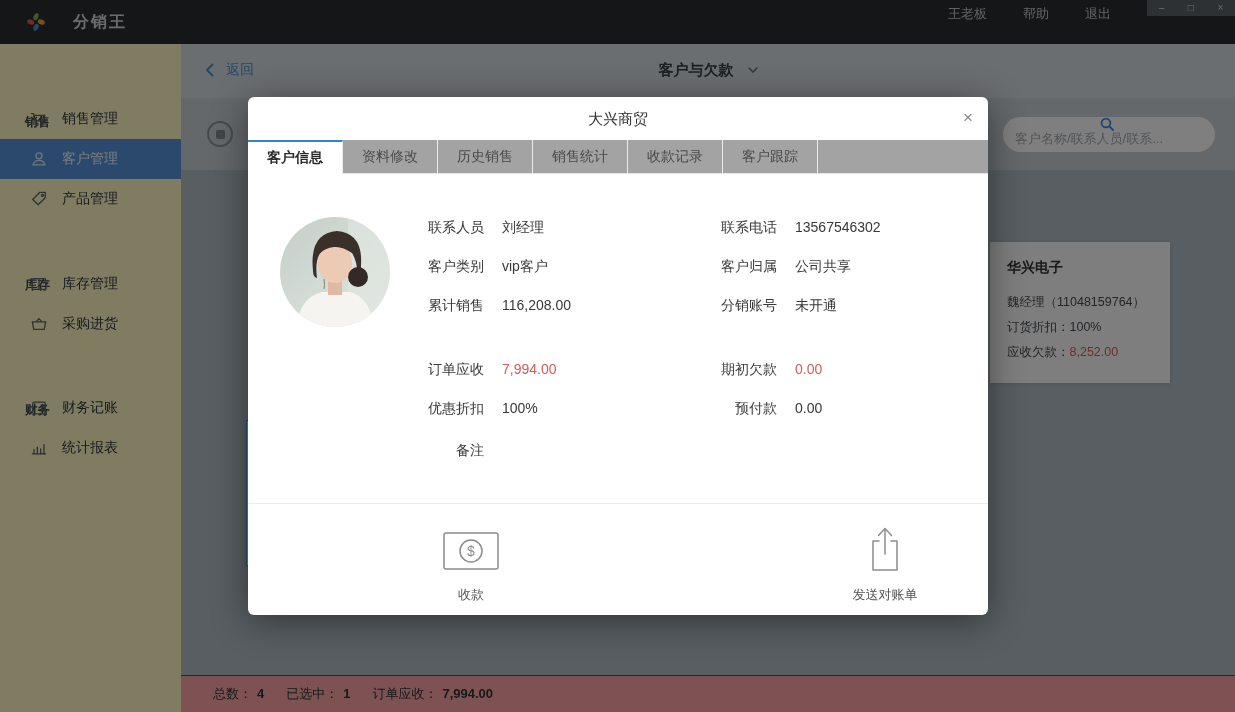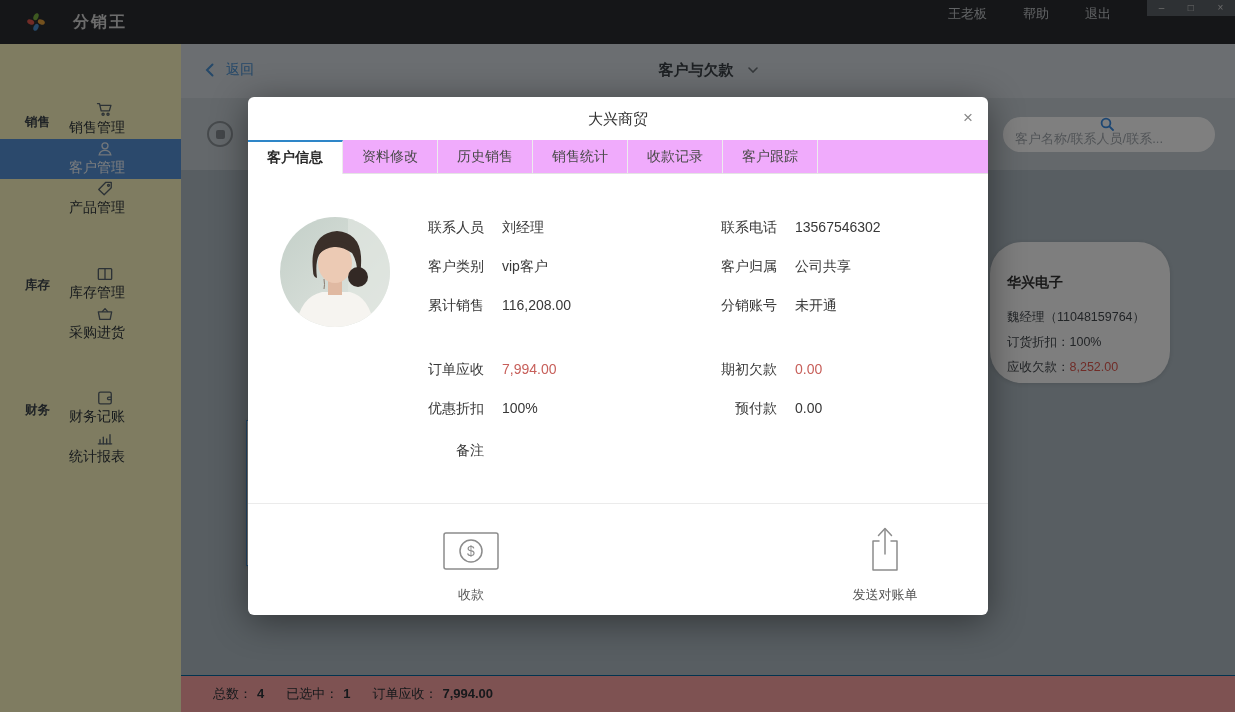--- a/index.html
+++ b/index.html
@@ -12,21 +12,21 @@
                display:flex; align-items:center; justify-content:space-around; }
   .win-btn { color:#d6d6d6; font-size:10px; line-height:10px; cursor:default; }
   .brand { position:absolute; left:25px; top:0; height:44px; display:flex; align-items:center; gap:26px; }
   .brand-title { color:#d8d8d8; font-size:16px; font-weight:bold; letter-spacing:2px; }
   .topmenu { position:absolute; left:948px; top:0; height:28px; display:flex; align-items:center; gap:36px; }
   .topmenu span { color:#c2c6ca; font-size:13px; }
 
   
   .sidebar { position:absolute; left:0; top:44px; width:181px; height:668px; background:#fef9c3; }
   .side-section { position:absolute; left:25px; height:18px; font-size:12.5px; font-weight:bold; color:#3f464c; }
-  .side-item { position:absolute; left:0; width:181px; height:40px; display:flex; align-items:center; cursor:pointer;flex-direction:column; }
+  .side-item { position:absolute; left:0; width:181px; height:40px; display:flex; align-items:center; cursor:pointer; }
   .side-icon { width:20px; height:20px; margin-left:29px; color:#59646c; display:flex; }
   .side-icon svg { width:20px; height:20px; }
   .side-label { margin-left:13px; font-size:14px; color:#31373c; }
   .side-item.active { background:#5693d8; }
   .side-item.active .side-icon { color:#e4ecf5; }
   .side-item.active .side-label { color:#f4f8fc; }
 
   
   .main { position:absolute; left:181px; top:44px; right:0; bottom:0; }
   .page-header { position:absolute; left:0; top:0; right:0; height:54px; background:#d6dde2; }
@@ -41,39 +41,39 @@
   .view-toggle i { display:block; width:9px; height:9px; background:#868d93; border-radius:2px; }
   .search-pill { position:absolute; right:20px; top:19px; width:212px; height:35px; background:#fff;
                  border-radius:18px; display:flex; align-items:center; padding:0 12px;flex-direction:column; }
   .search-pill svg { flex:0 0 14px; margin:0 8px 0 4px; }
   .search-pill input { border:none; outline:none; background:transparent; font-size:13px; color:#333;
                        width:100%; font-family:"Liberation Sans", sans-serif; }
   .search-pill input::placeholder { color:#a3a9af; }
   .content { position:absolute; left:0; top:126px; right:0; bottom:37px; background:#b0bcc4; }
   .bg-card { position:absolute; background:#fdfdfd; box-shadow:0 1px 4px rgba(0,0,0,.12); }
   .bg-card.sliver { left:65px; top:250px; width:190px; height:146px; border:1px solid #4a90d2; }
-  .bg-card.huaxing { left:809px; top:72px; width:180px; height:141px; padding:32px 17px;border-radius:32px; }
+  .bg-card.huaxing { left:809px; top:72px; width:180px; height:141px; padding:17px 17px; }
   .bg-card .card-name { font-size:14px; font-weight:bold; color:#333; margin-bottom:17px; }
   .bg-card .card-line { font-size:12.5px; color:#454a4f; margin-top:8px; white-space:nowrap; }
   .bg-card .red { color:#e05a50; }
   .statusbar { position:absolute; left:0; bottom:0; right:0; height:37px; background:#fca5a5;
                border-top:1px solid #0369a1; display:flex; align-items:center; padding-left:32px;
                gap:22px; font-size:13px; color:#2e3338; }
   .statusbar b { font-weight:bold; margin-left:5px; }
 
   
   .dim { position:absolute; inset:0; background:rgba(0,0,0,0.5); z-index:20; }
 
   
   .modal { position:absolute; left:248px; top:97px; width:740px; height:518px; background:#fff;
            border-radius:6px; box-shadow:0 6px 36px rgba(0,0,0,.45); z-index:30; }
   .modal-header { position:relative; height:43px; }
   .modal-title { text-align:center; line-height:43px; font-size:15px; color:#333; }
   .modal-close { position:absolute; right:15px; top:9px; font-size:17px; color:#888; cursor:pointer; line-height:24px; }
-  .tabs { display:flex; height:34px; background:#f0abfc; border-bottom:1px solid #e4e4e4; }
+  .tabs { display:flex; height:34px; background:#a3a3a3; border-bottom:1px solid #e4e4e4; }
   .tab { padding:0 19px; line-height:33px; font-size:14px; color:#4a4a4a; border-right:1px solid #ececec;
          cursor:pointer; white-space:nowrap; }
   .tab.active { background:#fff; border-top:2px solid #2e86c8; line-height:30px; font-weight:bold;
                 color:#2b2b2b; margin-bottom:-1px; }
   .avatar { position:absolute; left:32px; top:120px; width:110px; height:110px; border-radius:50%; overflow:hidden; }
   .frow { position:absolute; font-size:14px; color:#383838; white-space:nowrap; }
   .frow .flabel { display:inline-block; width:110px; text-align:right; }
   .frow .fvalue { margin-left:18px; }
   .fvalue.red { color:#c75f5a; }
   .col-l { left:126px; }

